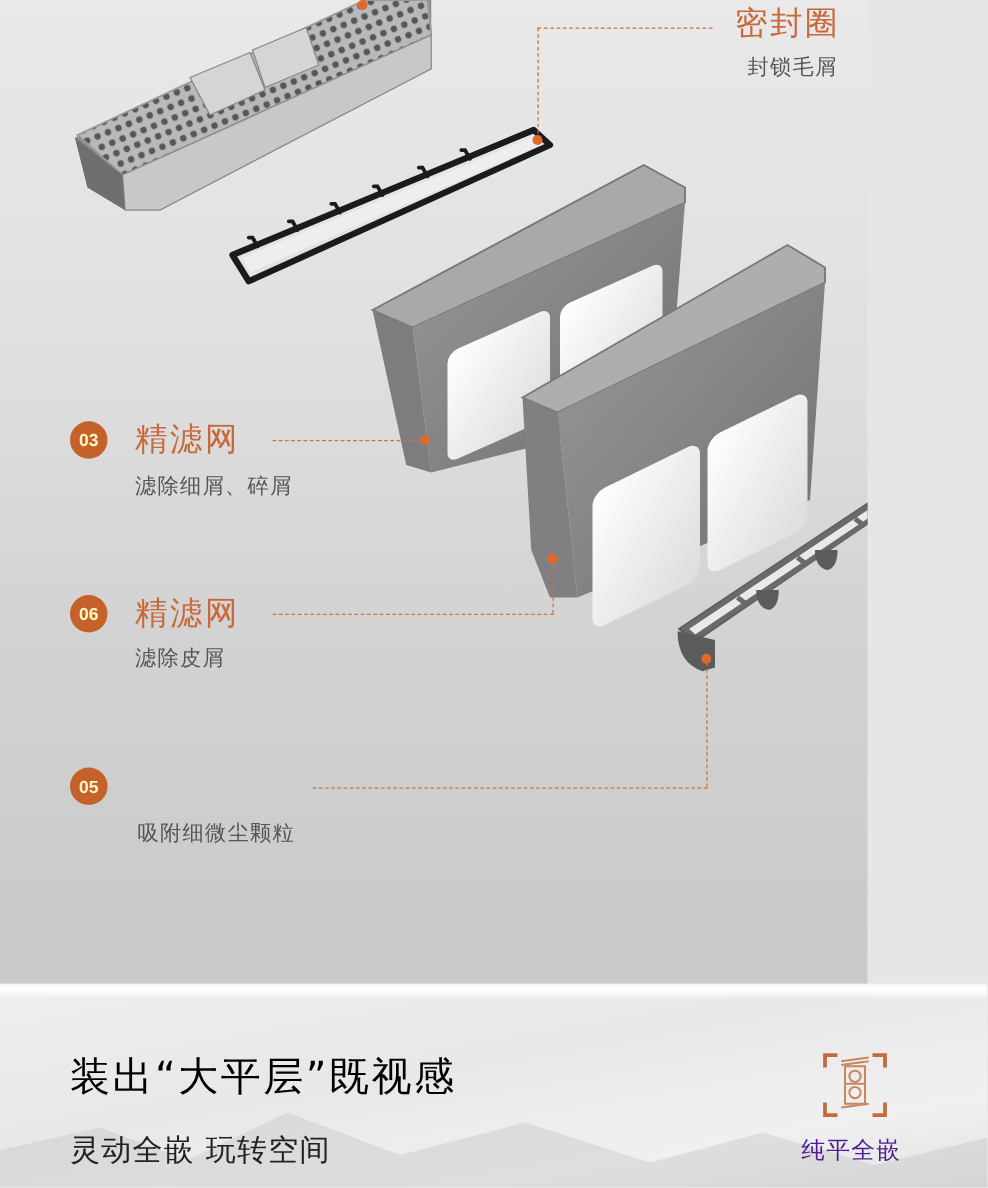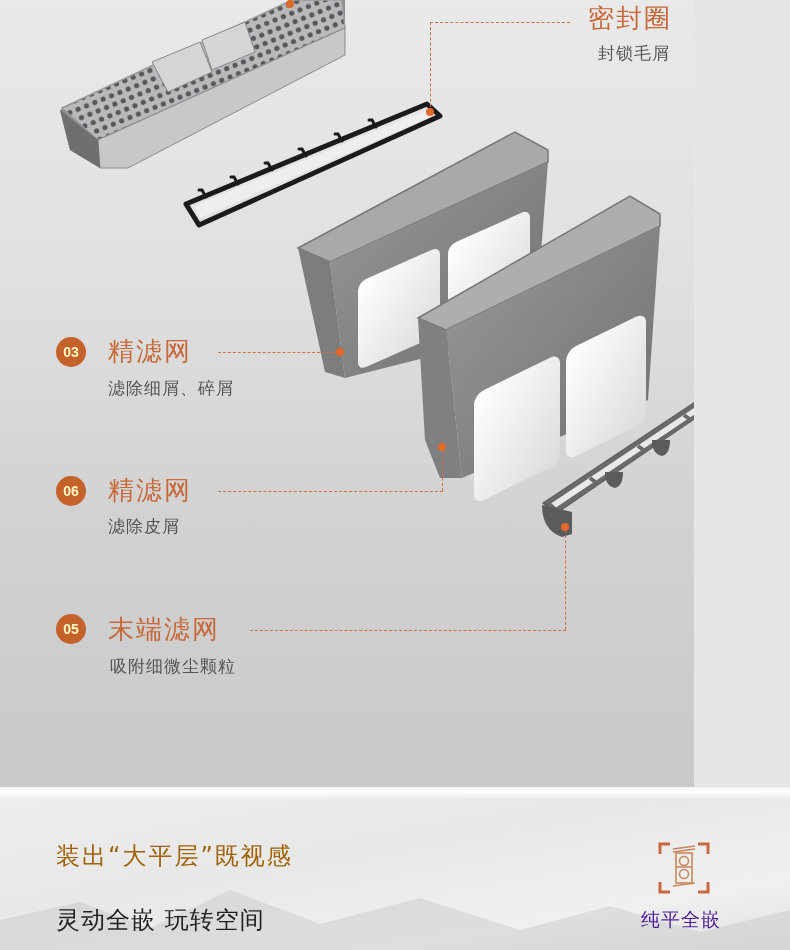--- a/index.html
+++ b/index.html
@@ -38,21 +38,21 @@
       position: absolute; color: #c8693a; font-size: 26px; letter-spacing: 2px;
       white-space: nowrap; font-weight: normal;
     }
     .subtitle {
       position: absolute; color: #555; font-size: 17px; letter-spacing: 1px; white-space: nowrap;
     }
     .lead { position: absolute; border-color: #d2703e; border-style: dashed; }
     .dot { position: absolute; width: 8px; height: 8px; border-radius: 50%; background: #e06a2a; }
 
     .headline {
-      position: absolute; left: 56px; top: 840px; font-size: 24px; color: #a16207;
+      position: absolute; left: 56px; top: 840px; font-size: 32px; color: #000000;
       letter-spacing: 2px; white-space: nowrap;
     }
     .tagline {
       position: absolute; left: 56px; top: 904px; font-size: 24px; color: #222;
       letter-spacing: 1px; white-space: nowrap;
     }
     .feature-icon { position: absolute; left: 656px; top: 840px; width: 56px; height: 56px; }
     .feature-label {
       position: absolute; left: 641px; top: 907px; font-size: 19px; color: #4c1d95;
       letter-spacing: 1px; white-space: nowrap; text-align: center;
@@ -154,21 +154,20 @@
 
   <div class="badge" style="left:56px;top:337px;">03</div>
   <div class="title" style="left:108px;top:334px;">精滤网</div>
   <div class="subtitle" style="left:108px;top:377px;">滤除细屑、碎屑</div>
 
   <div class="badge" style="left:56px;top:476px;">06</div>
   <div class="title" style="left:108px;top:473px;">精滤网</div>
   <div class="subtitle" style="left:108px;top:515px;">滤除皮屑</div>
 
   <div class="badge" style="left:56px;top:614px;">05</div>
-  <div class="title" style="left:108px;top:612px;">末端滤网</div>
   <div class="subtitle" style="left:110px;top:655px;">吸附细微尘颗粒</div>
 </div>
 
 <div class="divider"></div>
 
 <div class="bottom-section">
   <svg class="mountain" viewBox="0 0 790 70" preserveAspectRatio="none">
     <path d="M0,70 L0,40 L80,22 L150,48 L230,10 L320,44 L420,18 L520,50 L610,26 L700,52 L790,30 L790,70 Z" fill="#bdbdbd"></path>
   </svg>
 </div>

